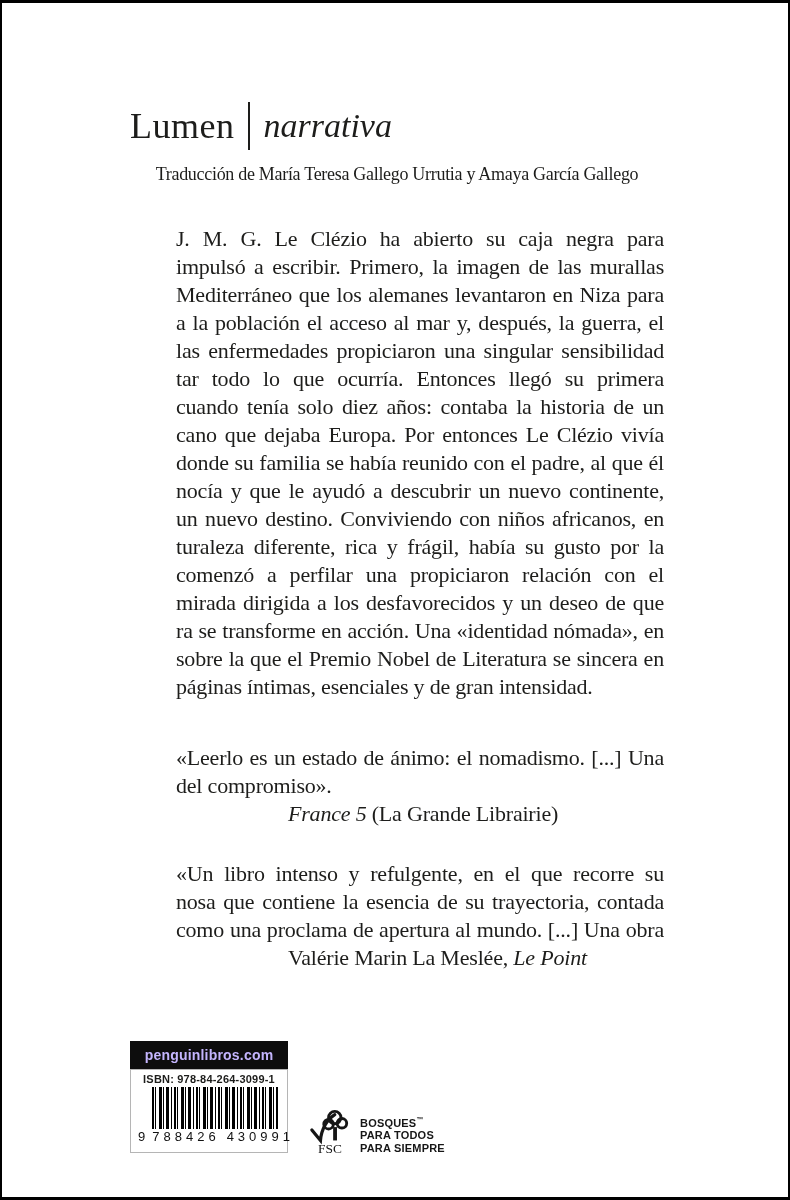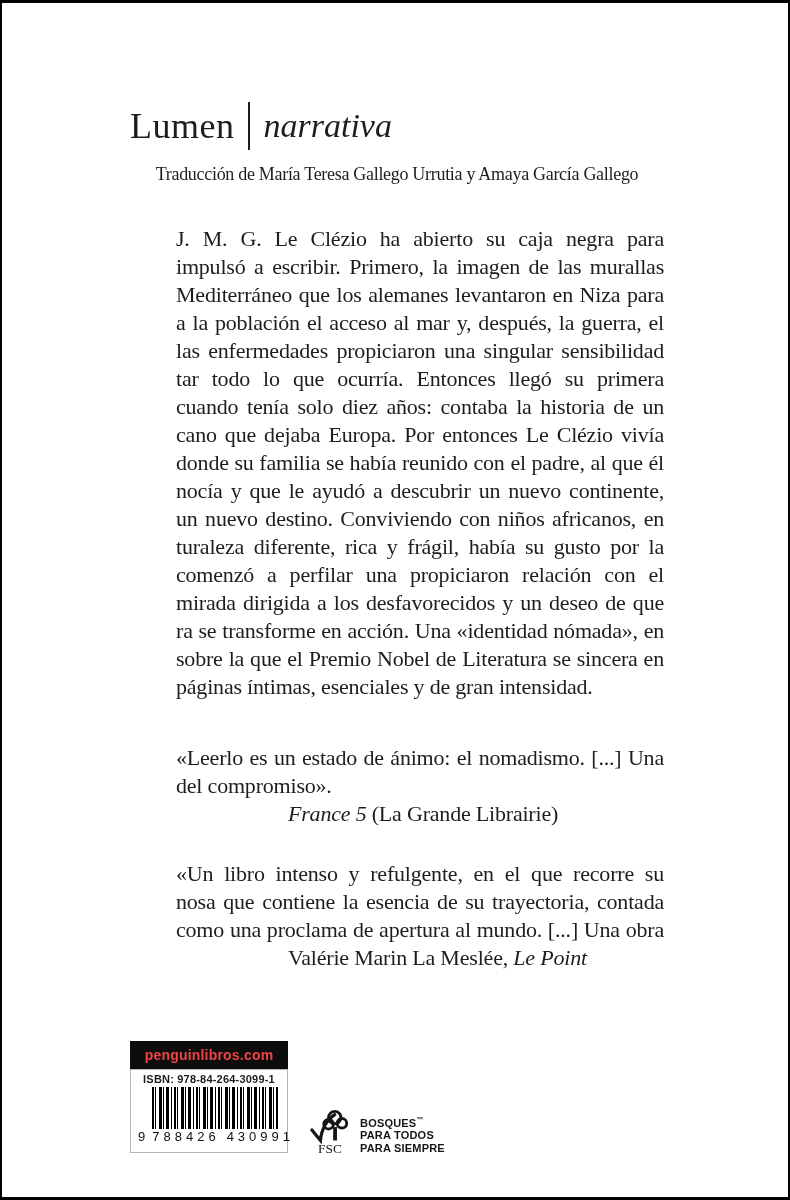--- a/index.html
+++ b/index.html
@@ -31,21 +31,21 @@
   .attr { padding-left:112px; }
   .it { font-style:italic; }
 
   .synopsis { top:222px; }
   .quote-1  { top:741px; }
   .quote-2  { top:857px; }
 
   
   .webbar {
     position:absolute; left:128px; top:1038px; width:158px; height:28px;
-    background:#0d0d0d; color:#ef4444; display:flex; align-items:center; justify-content:center;
+    background:#0d0d0d; color:#c4b5fd; display:flex; align-items:center; justify-content:center;
     font-family:"Liberation Sans", sans-serif; font-weight:bold; font-size:14px; letter-spacing:0.2px;
   }
   .barcode-box {
     position:absolute; left:128px; top:1066px; width:158px; height:84px;
     background:#ffffff; border:1px solid #b5b5b5; box-sizing:border-box;
   }
   .isbn-label {
     margin-top:3px; text-align:center;
     font-family:"Liberation Sans", sans-serif; font-size:11px; font-weight:bold; letter-spacing:0.2px;
   }

